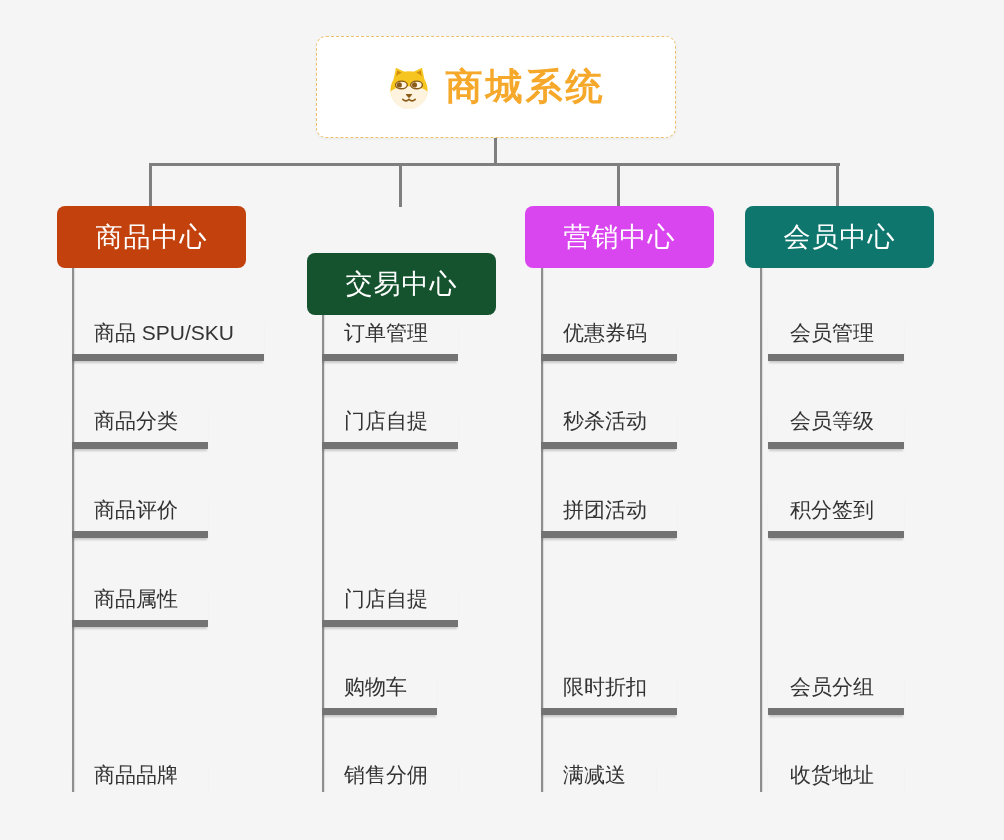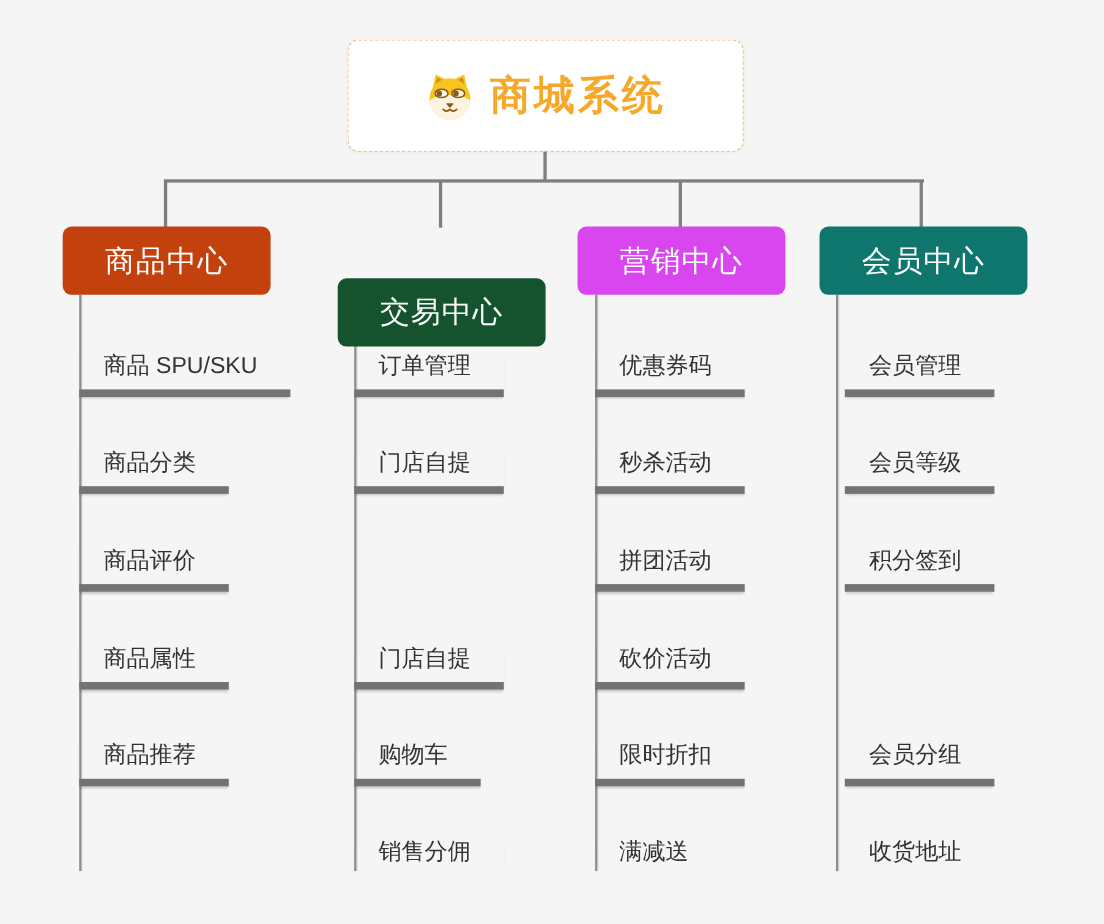--- a/index.html
+++ b/index.html
@@ -86,32 +86,31 @@
     <span>营销中心</span>
   </div>
   <div class="branch b4" style="background: #0f766e;">
     <span>会员中心</span>
   </div>
 
   <div class="leaf c1 r1">商品 SPU/SKU</div>
   <div class="leaf c1 r2">商品分类</div>
   <div class="leaf c1 r3">商品评价</div>
   <div class="leaf c1 r4">商品属性</div>
-  <div class="leaf c1 r5">商品推荐</div>
+  <div class="leaf c1 r6">商品品牌</div>
 
   <div class="leaf c2 r1">订单管理</div>
   <div class="leaf c2 r2">门店自提</div>
   <div class="leaf c2 r4">门店自提</div>
   <div class="leaf c2 r6">销售分佣</div>
   <div class="leaf c2 r5">购物车</div>
 
   <div class="leaf c3 r1">优惠券码</div>
   <div class="leaf c3 r2">秒杀活动</div>
   <div class="leaf c3 r3">拼团活动</div>
-  <div class="leaf c3 r4">砍价活动</div>
   <div class="leaf c3 r5">限时折扣</div>
   <div class="leaf c3 r6">满减送</div>
 
   <div class="leaf c4 r1">会员管理</div>
   <div class="leaf c4 r2">会员等级</div>
   <div class="leaf c4 r3">积分签到</div>
   <div class="leaf c4 r5">会员分组</div>
   <div class="leaf c4 r6">收货地址</div>
 
 </div>

